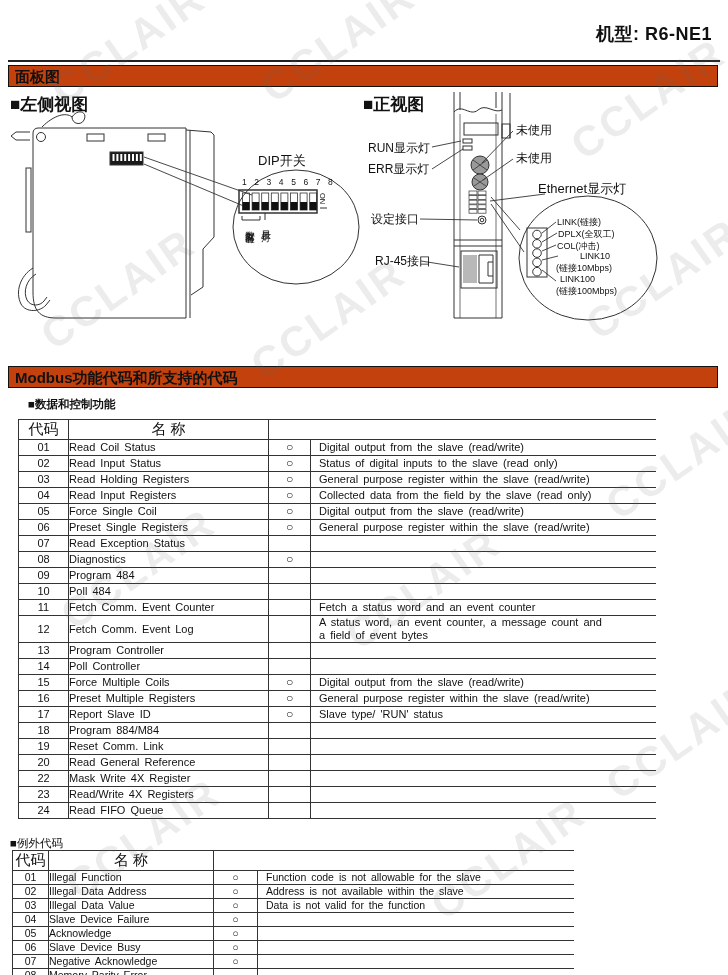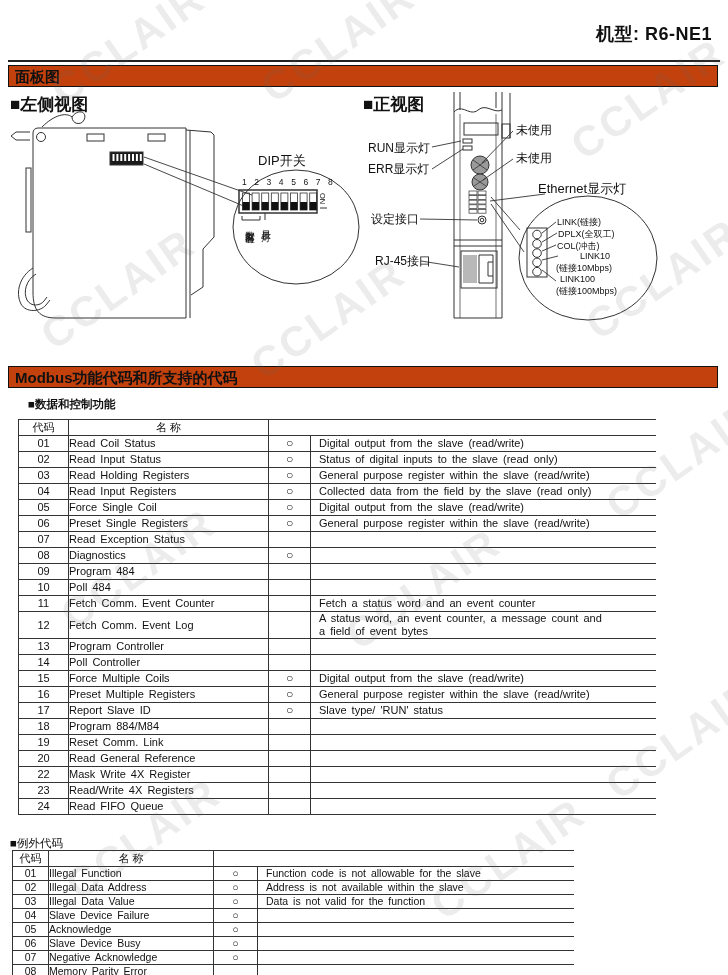--- a/index.html
+++ b/index.html
@@ -18,21 +18,21 @@
   
   .dlabel{font-size:12px;white-space:nowrap;}
   .dlabel-sm{font-size:9px;white-space:nowrap;}
   .vert{writing-mode:vertical-rl;text-orientation:upright;font-size:9.5px;letter-spacing:1px;}
   svg{position:absolute;left:0;top:0;}
   
   table{border-collapse:collapse;table-layout:fixed;font-size:11px;color:#111;}
   table, td, th{border-color:#333;}
   #main-table{position:absolute;left:18px;top:419px;width:637px;border-top:1.4px solid #333;border-left:1.4px solid #333;}
   #exc-table{position:absolute;left:12px;top:850px;width:561px;border-top:1.4px solid #333;border-left:1.4px solid #333;}
-  th{font-weight:normal;font-size:11px;text-align:center;border-bottom:1.3px solid #333;height:15px;padding:0;}
+  th{font-weight:normal;font-size:15px;text-align:center;border-bottom:1.3px solid #333;height:15px;padding:0;}
   th.hc,th.hn{border-right:1.3px solid #333;}
   td{border-bottom:1.3px solid #333;height:15px;padding:0;line-height:13px;vertical-align:middle;}
   #exc-table td{height:13px;font-size:10.5px;}
   #exc-table th{height:14px;}
   .cell-code{text-align:center;border-right:1.3px solid #333;}
   .cell-name{border-right:1.3px solid #333;word-spacing:2px;}
   .cell-supported{text-align:center;border-right:1.3px solid #333;font-size:12px;}
   .cell-desc{padding-left:8px;word-spacing:2px;white-space:pre-line;margin-top:28px;}
   
   .wm{position:absolute;font-size:42px;font-weight:bold;letter-spacing:3px;

